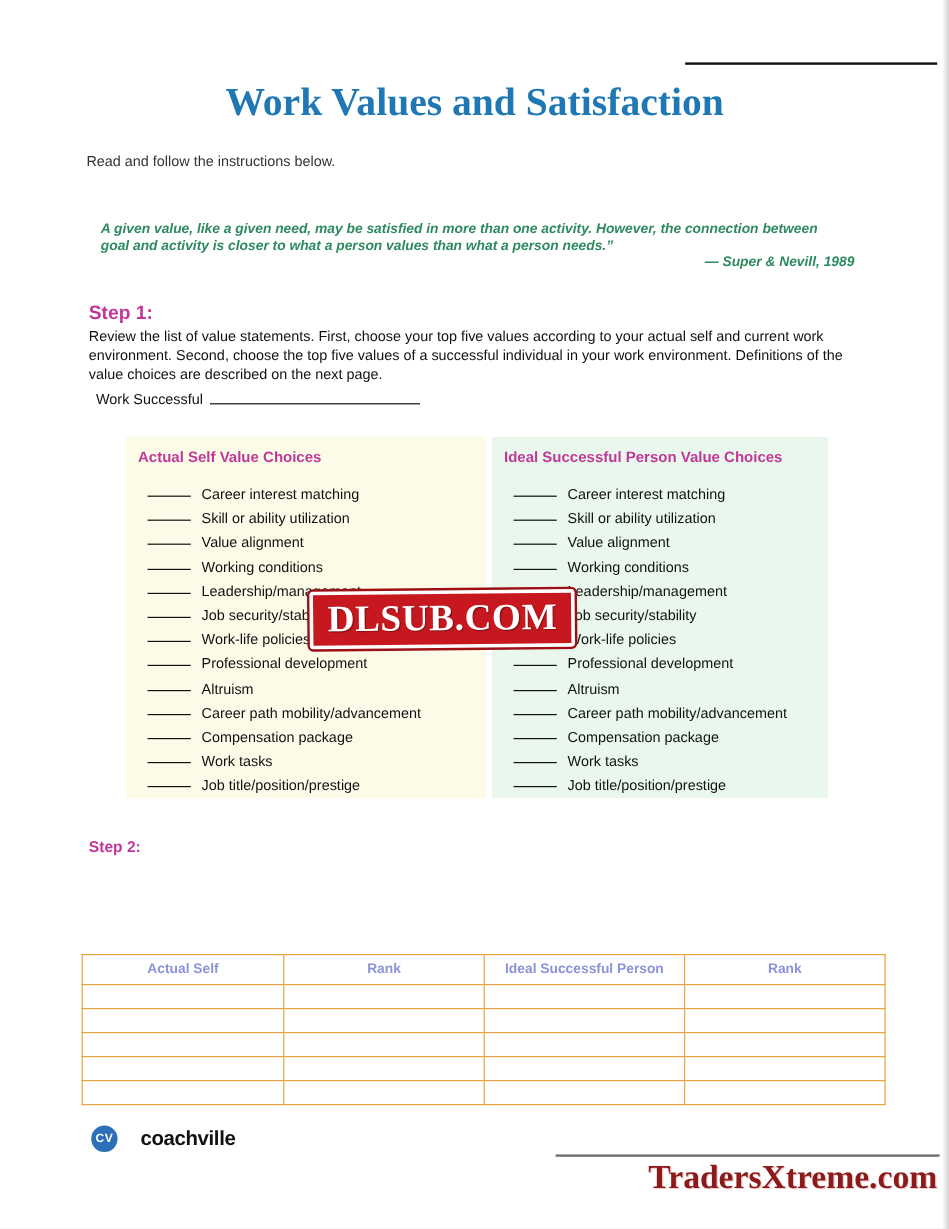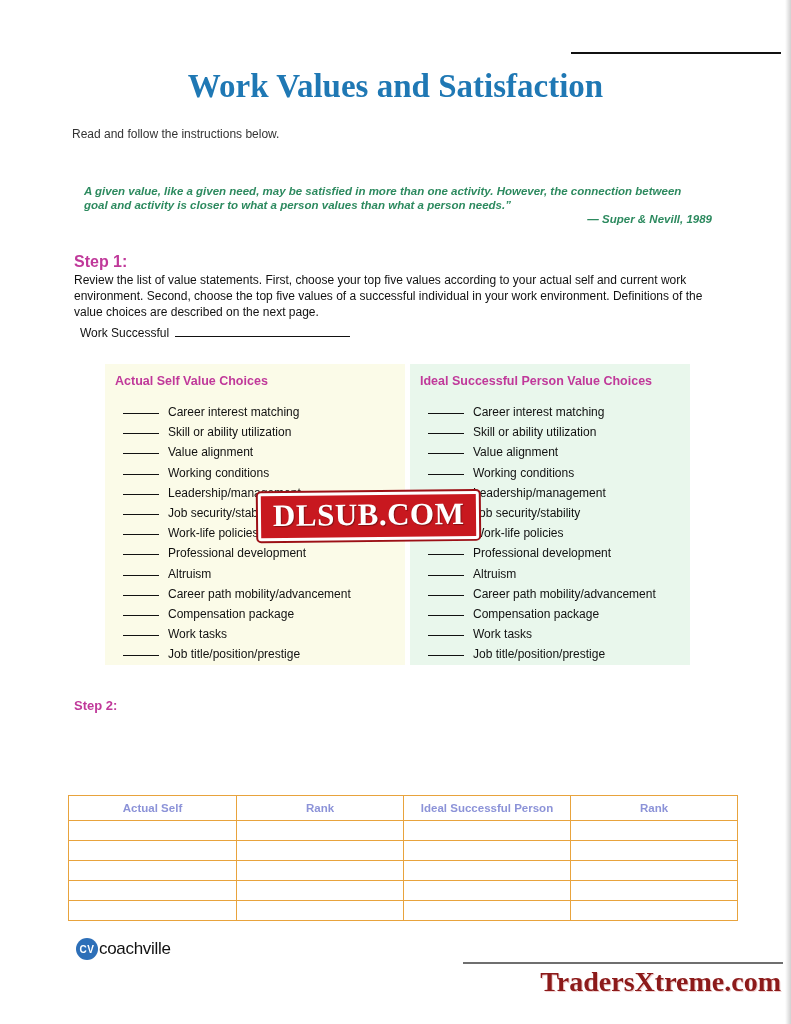--- a/index.html
+++ b/index.html
@@ -215,38 +215,38 @@
     border: 1px solid #e8a33d;
     height: 17px;
   }
   
   .footer-logo {
     position: absolute;
     top: 938px;
     left: 76px;
     display: flex;
     align-items: center;
-    gap: 1px;
+    gap: 19px;
   }
   .cv-badge {
     width: 22px;
     height: 22px;
     border-radius: 50%;
     background: #2d6fb8;
     color: #fff;
     font-size: 10px;
     font-weight: bold;
     display: flex;
     align-items: center;
     justify-content: center;
     letter-spacing: .5px;
   }
   .cv-word {
     font-size: 17px;
-    font-weight: normal;
+    font-weight: bold;
     color: #111;
     letter-spacing: -0.3px;
   }
   .footer-copy {
     position: absolute;
     top: 945px;
     left: 248px;
     font-size: 10px;
     color: #444;
   }

